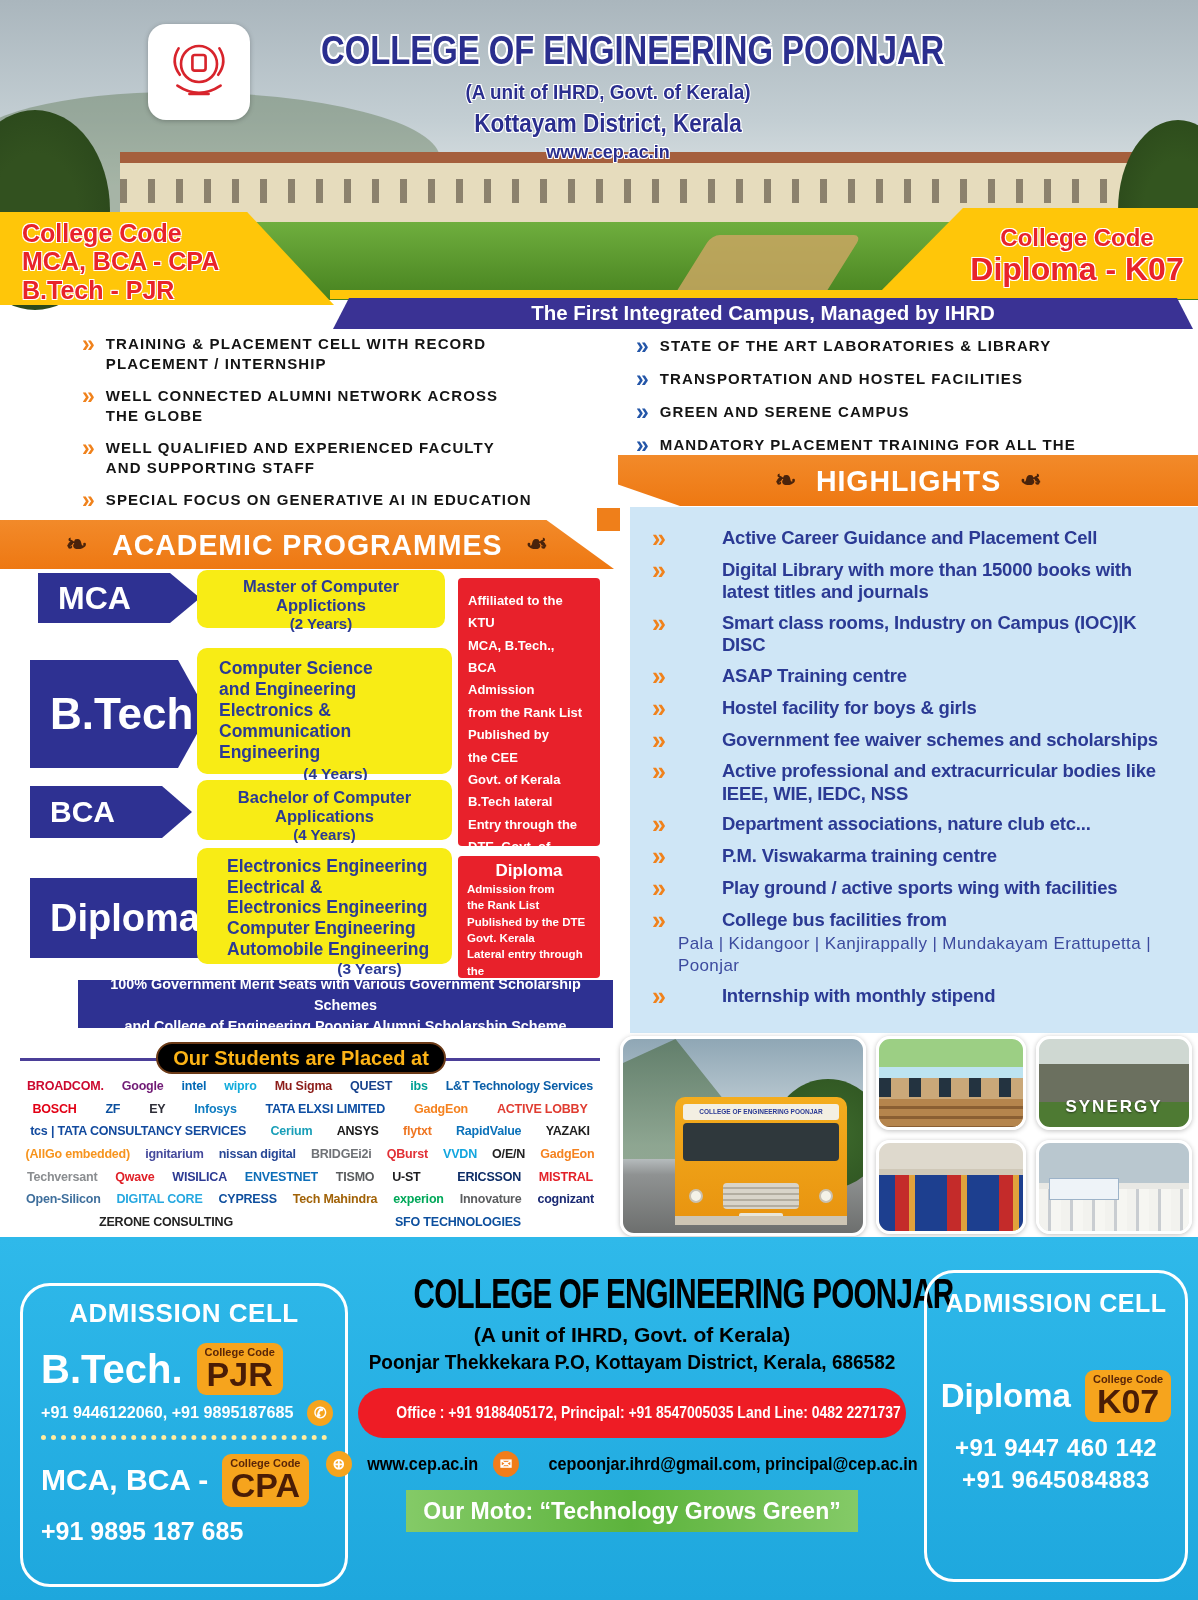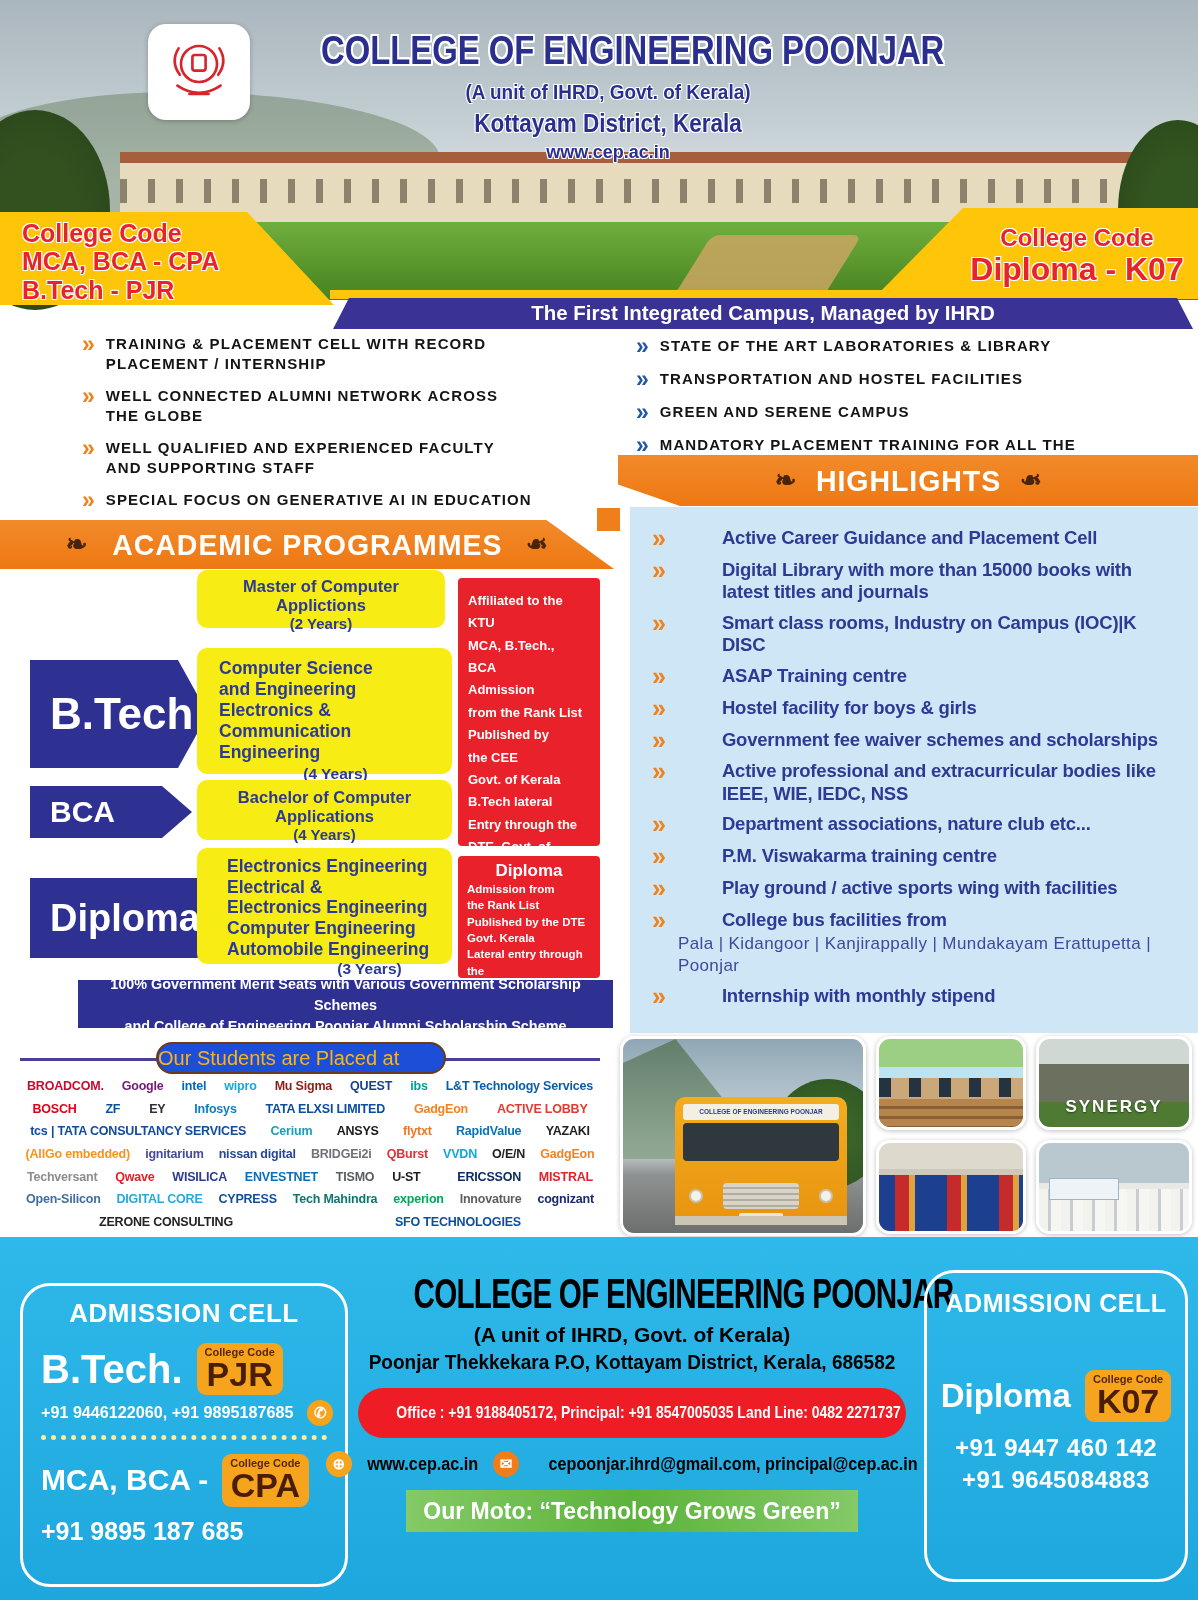--- a/index.html
+++ b/index.html
@@ -71,22 +71,22 @@
   #ktu-box{left:458px;top:578px;width:142px;height:268px;padding:12px 10px;font-size:13px;font-weight:700;line-height:1.72;white-space:pre-line;}
   #dip-box{left:458px;top:856px;width:142px;height:122px;padding:5px 9px;}
   #dip-box .t{font-size:17px;font-weight:800;text-align:center;}
   #dip-box .b{font-size:11.5px;font-weight:700;line-height:1.42;white-space:pre-line;}
 
   #merit-bar{left:78px;top:980px;width:535px;height:48px;background:#2e3192;color:#fff;display:flex;flex-direction:column;justify-content:center;text-align:center;}
   #merit-bar div{font-size:15px;font-weight:800;line-height:1.4;transform:scaleX(.96);}
 
   
   #place-line{left:20px;top:1058px;width:580px;height:3px;background:#4b3f98;}
-  #place-banner{left:156px;top:1042px;width:290px;height:32px;background:#1d4ed8;border:2px solid #6b3a17;border-radius:17px;
-                color:#fcb316;font-size:20px;font-weight:400;line-height:28px;}
+  #place-banner{left:156px;top:1042px;width:290px;height:32px;background:#000000;border:2px solid #6b3a17;border-radius:17px;
+                color:#fcb316;font-size:20px;font-weight:700;text-align:center;line-height:28px;}
   #logo-wall{left:24px;top:1076px;width:572px;height:156px;display:flex;flex-wrap:wrap;align-items:center;justify-content:space-around;column-gap:12px;row-gap:2px;}
   .logo{font-size:12.5px;font-weight:800;white-space:nowrap;letter-spacing:-.2px;}
 
   
   .photo{border:3px solid #fff;border-radius:14px;box-shadow:0 1px 5px rgba(0,0,0,.25);overflow:hidden;}
   #bus-photo{left:620px;top:1036px;width:246px;height:200px;background:linear-gradient(#8fa7b5 0%,#bac9d1 35%,#d6dee1 55%,#8f9292 70%,#6d6f6e 100%);}
   .bus-mtn{position:absolute;left:0;top:0;width:150px;height:120px;background:linear-gradient(#5d7a63,#8ba48d);clip-path:polygon(0 100%,0 20%,35% 0,70% 55%,100% 100%);opacity:.9;}
   .bus-fol{position:absolute;right:-20px;top:40px;width:110px;height:110px;background:radial-gradient(#3e6b2d,#2d5220);border-radius:50%;}
   .bus-body{position:absolute;left:52px;top:58px;width:172px;height:128px;background:linear-gradient(#f4ad1e,#e8930f);border-radius:10px 10px 5px 5px;}
   .bus-banner{position:absolute;left:8px;top:7px;width:156px;height:16px;background:#f3efe2;border-radius:3px;color:#2b3a94;font-size:6.5px;font-weight:800;text-align:center;line-height:16px;white-space:nowrap;}
@@ -338,20 +338,23 @@
 
       <div class="hl-item">
         <span class="chev hl-chev">»</span>
         <div>
           <div class="hl-main">Internship with monthly stipend</div>
 
         </div>
       </div>
     </div>
 
+  <div class="abs parrow" style="left:38px;top:573px;width:162px;height:50px;font-size:32px;">
+    <span>MCA</span>
+  </div>
   <div class="abs ybox" style="left:197px;top:570px;width:248px;height:58px;text-align:center;padding-top:7px;">
     <div class="nm" style="font-size:16.5px;">Master of Computer Applictions</div>
     <div style="font-size:15px;">(2 Years)</div>
   </div>
 
   <div class="abs parrow" style="left:30px;top:660px;width:178px;height:108px;font-size:44px;">
     <span>B.Tech</span>
   </div>
   <div class="abs ybox" style="left:197px;top:648px;width:255px;height:126px;padding:10px 0 0 22px;">
     <div class="nm" style="font-size:17.5px;line-height:1.2;">Computer Science
@@ -484,21 +487,21 @@
       <span class="logo" style="color: rgb(13, 44, 102); margin-left: 19px;">ERICSSON</span>
 
       <span class="logo" style="color: rgb(227, 33, 41);">MISTRAL</span>
 
       <span class="logo" style="color: rgb(63, 111, 156);">Open-Silicon</span>
 
       <span class="logo" style="color: rgb(38, 168, 224);">DIGITAL CORE</span>
 
       <span class="logo" style="color: rgb(15, 79, 158);">CYPRESS</span>
 
-      <span class="logo" style="color: #0f766e; text-align: center;">Tech Mahindra</span>
+      <span class="logo" style="color: #a16207; text-align: center;">Tech Mahindra</span>
 
       <span class="logo" style="color: rgb(0, 168, 89);">experion</span>
 
       <span class="logo" style="color: rgb(92, 94, 96);">Innovature</span>
 
       <span class="logo" style="color: rgb(26, 41, 115);">cognizant</span>
 
       <span class="logo" style="color: rgb(35, 35, 35);">ZERONE CONSULTING</span>
 
       <span class="logo" style="color: rgb(12, 79, 158);">SFO TECHNOLOGIES</span>

